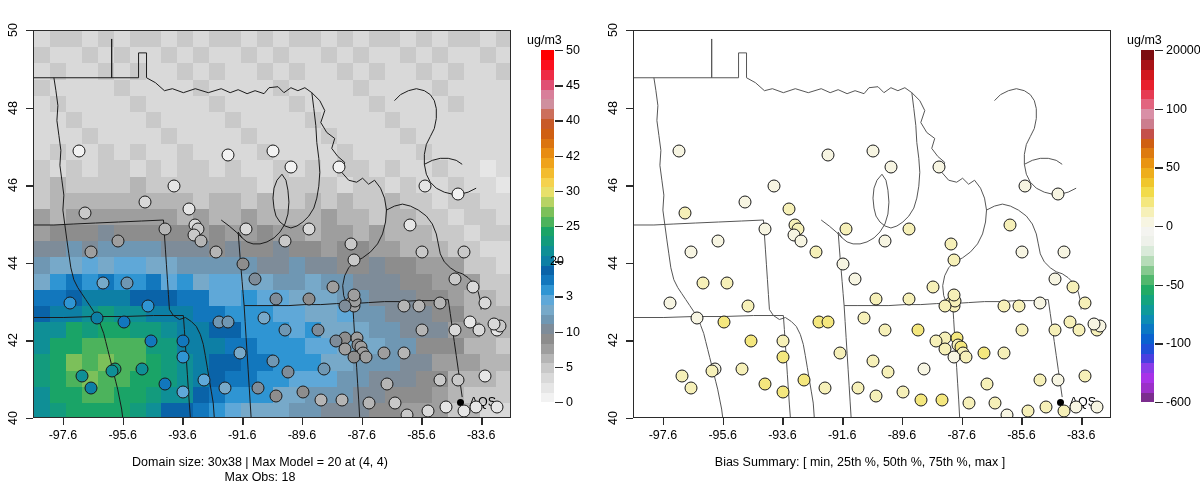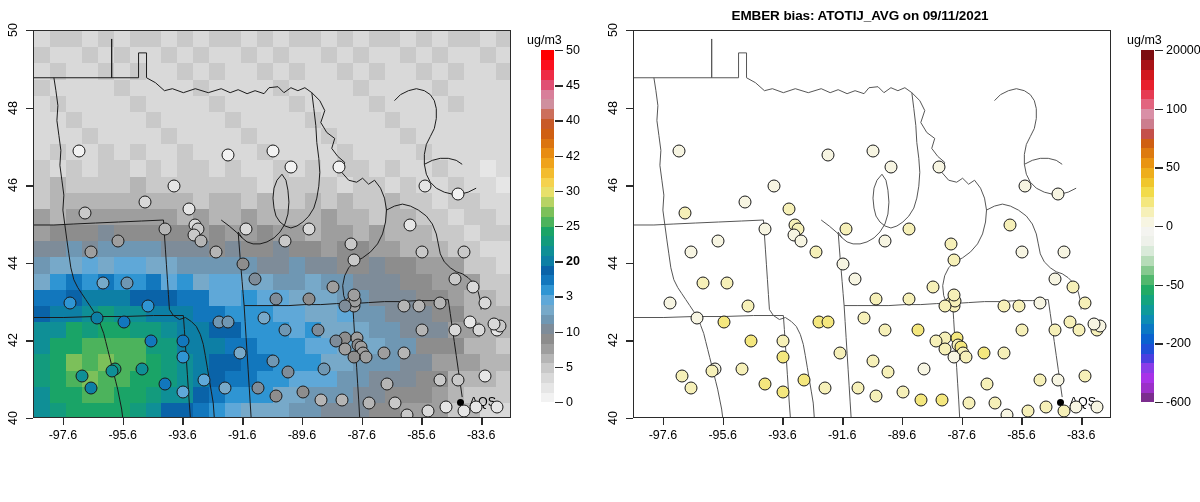--- a/index.html
+++ b/index.html
@@ -1034,40 +1034,43 @@
         </div>
         <div class="cbar-tick" style="left: 555px; top: 402px;"></div>
         <div class="cbar-lab" style="left: 566px; top: 402px;">0</div>
         <div class="cbar-tick" style="left: 555px; top: 366.8px;"></div>
         <div class="cbar-lab" style="left: 566px; top: 366.8px;">5</div>
         <div class="cbar-tick" style="left: 555px; top: 331.6px;"></div>
         <div class="cbar-lab" style="left: 566px; top: 331.6px;">10</div>
         <div class="cbar-tick" style="left: 555px; top: 296.4px;"></div>
         <div class="cbar-lab" style="left: 566px; top: 296.4px;">3</div>
         <div class="cbar-tick" style="left: 555px; top: 261.2px;"></div>
-        <div class="cbar-lab" style="left: 566px; top: 261.2px; font-weight: bold;">20</div>
+        <div class="cbar-lab" style="left: 550px; top: 261.2px;">20</div>
         <div class="cbar-tick" style="left: 555px; top: 226px;"></div>
         <div class="cbar-lab" style="left: 566px; top: 226px;">25</div>
         <div class="cbar-tick" style="left: 555px; top: 190.8px;"></div>
         <div class="cbar-lab" style="left: 566px; top: 190.8px;">30</div>
         <div class="cbar-tick" style="left: 555px; top: 155.6px;"></div>
         <div class="cbar-lab" style="left: 566px; top: 155.6px;">42</div>
         <div class="cbar-tick" style="left: 555px; top: 120.4px;"></div>
         <div class="cbar-lab" style="left: 566px; top: 120.4px;">40</div>
         <div class="cbar-tick" style="left: 555px; top: 85.2px;"></div>
         <div class="cbar-lab" style="left: 566px; top: 85.2px;">45</div>
         <div class="cbar-tick" style="left: 555px; top: 50px;"></div>
         <div class="cbar-lab" style="left: 566px; top: 50px;">50</div>
       </div>
 
+    <div class="caption" style="top:455px;">
+      <span class="l1">Domain size: 30x38 | Max Model = 20 at (4, 4)</span>
+      <span class="l2">Max Obs: 18</span>
+    </div>
   </div>
 
   <div class="panel right">
 
-    <div class="panel-title">EMBER bias: ATOTIJ_AVG on 09/11/2021</div>
 
     <div class="plotbox biasbox" id="right-plot">
       <svg class="mapsvg" viewBox="0 0 478 388" preserveAspectRatio="none">
         <g fill="none" stroke="#555555" stroke-width="1" stroke-linejoin="round">
           <path d="M0,47 L78,47 L78,8 L78,47"></path>
           <path d="M78,47 L105,47 L105,22 L113,22 L113,47 L122,52 L131,60 L139,58 L150,62
                    L162,58 L175,62 L188,58 L197,62 L205,59 L214,63 L222,60 L231,63
                    L236,57 L245,56 L251,62 L258,57 L265,60 L272,57 L279,62"></path>
           <path d="M279,62 L287,70 L292,80 L288,92 L294,102 L302,108 L299,118 L305,126
                    L312,132 L309,142 L316,150 L324,152 L330,148 L336,154 L342,150"></path>
@@ -1282,29 +1285,30 @@
           <div class="cbar-seg" style="top: 48.8889px; height: 10.3778px; background: rgb(226, 100, 127);"></div>
           <div class="cbar-seg" style="top: 39.1111px; height: 10.3778px; background: rgb(230, 58, 82);"></div>
           <div class="cbar-seg" style="top: 29.3333px; height: 10.3778px; background: rgb(232, 31, 44);"></div>
           <div class="cbar-seg" style="top: 19.5556px; height: 10.3778px; background: rgb(209, 23, 28);"></div>
           <div class="cbar-seg" style="top: 9.77778px; height: 10.3778px; background: rgb(168, 18, 22);"></div>
           <div class="cbar-seg" style="top: 0px; height: 10.3778px; background: rgb(125, 13, 16);"></div>
         </div>
         <div class="cbar-tick" style="left: 555px; top: 402px;"></div>
         <div class="cbar-lab" style="left: 566px; top: 402px;">-600</div>
         <div class="cbar-tick" style="left: 555px; top: 343.333px;"></div>
-        <div class="cbar-lab" style="left: 566px; top: 343.333px;">-200</div>
+        <div class="cbar-lab" style="left: 566px; top: 343.333px;">-100</div>
         <div class="cbar-tick" style="left: 555px; top: 284.667px;"></div>
         <div class="cbar-lab" style="left: 566px; top: 284.667px;">-50</div>
         <div class="cbar-tick" style="left: 555px; top: 226px;"></div>
         <div class="cbar-lab" style="left: 566px; top: 226px;">0</div>
         <div class="cbar-tick" style="left: 555px; top: 167.333px;"></div>
         <div class="cbar-lab" style="left: 566px; top: 167.333px;">50</div>
         <div class="cbar-tick" style="left: 555px; top: 108.667px;"></div>
         <div class="cbar-lab" style="left: 566px; top: 108.667px;">100</div>
         <div class="cbar-tick" style="left: 555px; top: 50px;"></div>
         <div class="cbar-lab" style="left: 566px; top: 50px;">20000</div>
       </div>
 
     <div class="caption" style="top:455px;">
+      <span class="l1">Bias Summary: [ min, 25th %, 50th %, 75th %, max ]</span>
     </div>
   </div>
 </div>
 
 </body></html>

